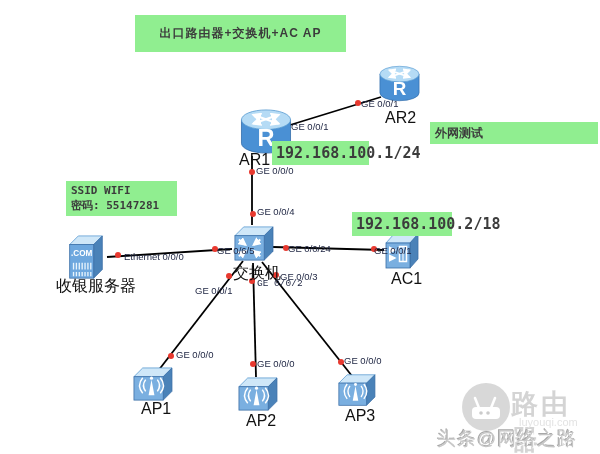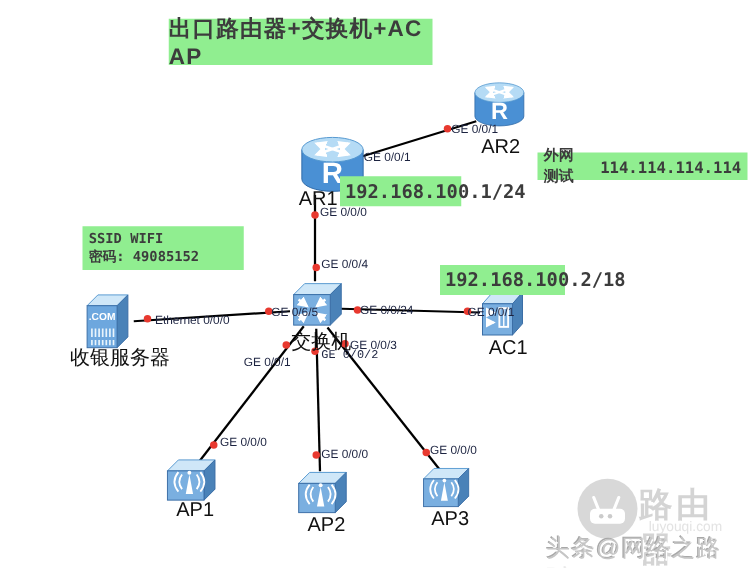--- a/index.html
+++ b/index.html
@@ -5,28 +5,28 @@
   html,body{margin:0;padding:0;background:#fff;}
   #canvas{position:relative;width:600px;height:454px;background:#ffffff;overflow:hidden;
           font-family:"Liberation Sans","DejaVu Sans",sans-serif;}
   #net-svg{position:absolute;left:0;top:0;z-index:1;}
   #device-layer,#label-layer{position:absolute;left:0;top:0;width:600px;height:454px;z-index:2;pointer-events:none;}
   .device{position:absolute;pointer-events:auto;}
   .dev-label{position:absolute;font-size:16px;color:#111;white-space:nowrap;pointer-events:none;}
   .port-label{position:absolute;font-size:9.5px;color:#1c2340;white-space:nowrap;z-index:3;}
   .note{position:absolute;background:#90ee90;color:#3c3c3c;z-index:4;box-sizing:border-box;}
   .banner{left:135px;top:15px;width:211px;height:37px;display:flex;align-items:center;justify-content:center;
-          font-size:18px;font-weight:600;letter-spacing:1px;}
+          font-size:12px;font-weight:600;letter-spacing:1px;}
   .note-wan{left:430px;top:98px;width:168px;height:22px;display:flex;align-items:center;padding:0 5px;font-size:12px;font-weight:600;margin-top:24px;}
   .note-wan .ip{font-family:"DejaVu Sans Mono","Liberation Mono",monospace;font-weight:bold;font-size:12.5px;margin-left:12px;}
   .note-ip{font-family:"DejaVu Sans Mono","Liberation Mono",monospace;font-weight:bold;font-size:15px;
            padding:3px 4px;white-space:nowrap;}
   .note-gw{left:272px;top:141px;width:97px;}
   .note-ac{left:352px;top:212px;width:100px;}
-  .note-ssid{left:66px;top:181px;width:129px;height:35px;padding:2px 5px;font-size:11px;font-weight:bold;
+  .note-ssid{left:66px;top:181px;width:111px;height:35px;padding:2px 5px;font-size:11px;font-weight:bold;
              font-family:"DejaVu Sans Mono","Liberation Mono",monospace;line-height:15px;white-space:nowrap;}
   .wm{position:absolute;z-index:1;color:#cfcfcf;}
   .wm-logo-text{left:511px;top:386px;font-size:27px;font-weight:bold;letter-spacing:3px;color:#d4d4d4;
                 text-shadow:1px 1px 0 #fff;}
   .wm-domain{left:519px;top:416px;font-size:11px;color:#e3e3e3;}
   .wm-byline{left:437px;top:426px;font-size:19px;color:#c6c6c6;letter-spacing:1px;
              text-shadow:1px 1px 0 #ffffff,-1px -1px 0 #a8a8a8;}
   .hidden-defs{position:absolute;width:0;height:0;overflow:hidden;}
 </style>
 </head>
@@ -189,24 +189,23 @@
       <div class="port-label" style="left: 280px; top: 271px;">GE 0/0/3</div>
       <div class="port-label" style="left: 176px; top: 349px;">GE 0/0/0</div>
       <div class="port-label" style="left: 257px; top: 358px;">GE 0/0/0</div>
       <div class="port-label" style="left: 344px; top: 355px;">GE 0/0/0</div>
     </div>
 
   <div class="note banner">出口路由器+交换机+AC AP</div>
 
   <div class="note note-wan">
     <span>外网测试</span>
-    <span class="ip">114.114.114.114</span>
   </div>
 
   <div class="note note-ip note-gw">192.168.100.1/24</div>
   <div class="note note-ip note-ac">192.168.100.2/18</div>
 
   <div class="note note-ssid">
     <div>SSID WIFI</div>
-    <div>密码: 49085152</div>
+    <div>密码: 55147281</div>
   </div>
 
 </div>
 
 </body></html>

